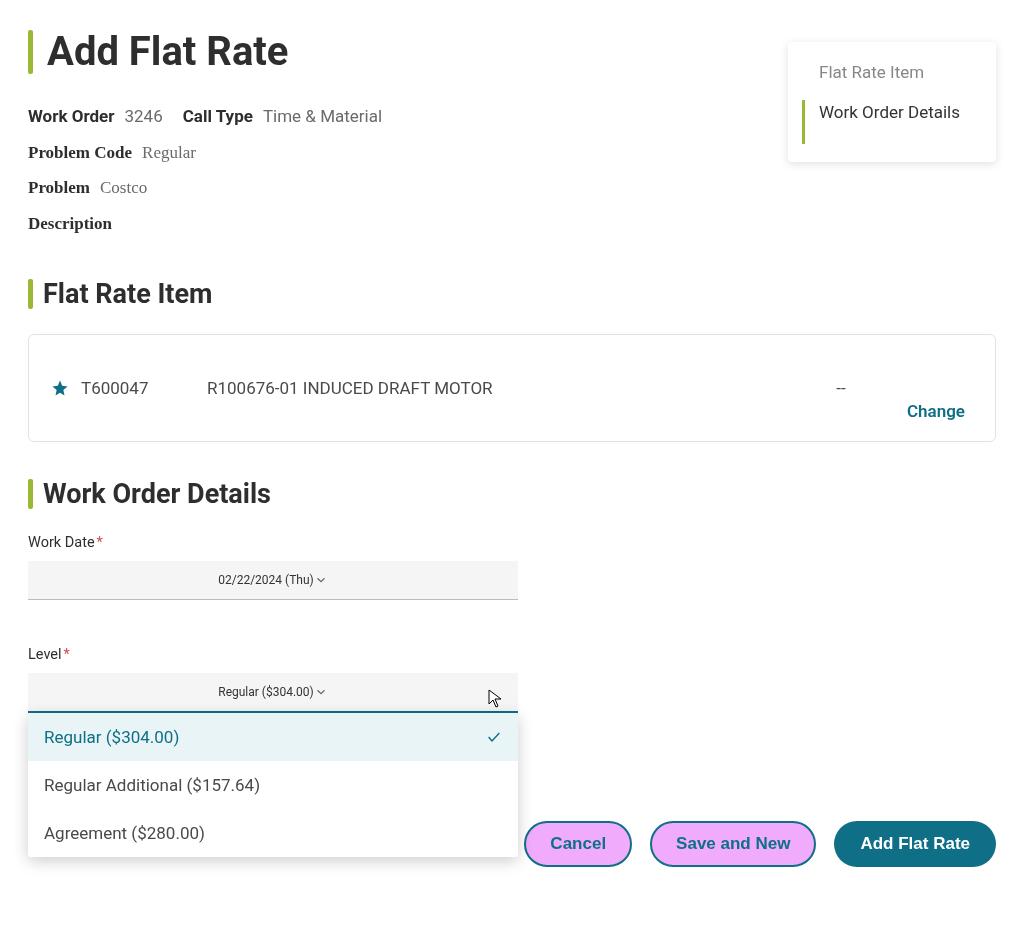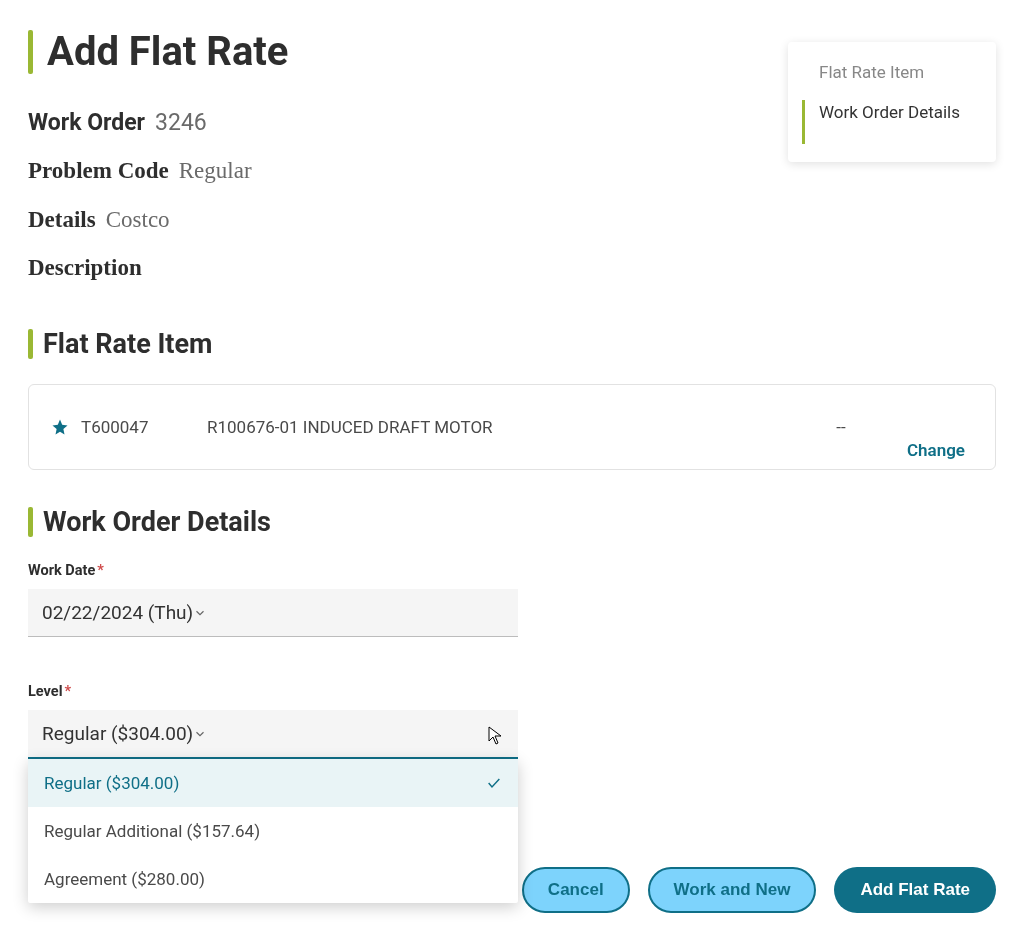--- a/index.html
+++ b/index.html
@@ -28,21 +28,21 @@
   h1.page-title {
     font-size: 40px;
     font-weight: 700;
     color: #2e2e2e;
   }
   .meta-grid {
     display: flex;
     flex-wrap: wrap;
     gap: 0 20px;
     max-width: 720px;
-    font-size: 23px;
+    font-size: 17px;
     line-height: 2.1;
   }
   .meta-item { display: inline-flex; gap: 10px; }
   .meta-label { font-weight: 700; color: #2e2e2e; }
   .meta-value { color: #6a6a6a; }
   .meta-row-full { width: 720px; font-family: Liberation Serif, serif; }
 
   .nav-card {
     position: absolute;
     right: 28px;
@@ -75,49 +75,49 @@
     gap: 10px;
     margin-top: 36px;
     margin-bottom: 24px;
   }
   .section-title-row .accent-bar { height: 30px; }
   h2.section-title { font-size: 27px; font-weight: 700; color: #2e2e2e; }
 
   .item-card {
     border: 1px solid #e2e2e2;
     border-radius: 6px;
-    padding: 9px 22px;
+    padding: 20px 22px;
     display: flex;
     align-items: center;
     gap: 12px;
     font-size: 17px;
   }
   .star-icon {
     width: 18px;
     height: 18px;
     display: inline-block;
   }
   .star-icon svg { fill: #0f6f87; width: 100%; height: 100%; }
   .item-code { color: #4a4a4a; min-width: 96px; }
   .item-desc { color: #4a4a4a; flex: 1; padding-left: 18px; }
   .item-dash { color: #4a4a4a; width: 60px; text-align: center; }
   .item-change { color: #0f6f87; font-weight: 600; cursor: pointer; padding-left: 24px; padding-right: 8px; margin-top: 46px; }
 
   .form-field { margin-top: 6px; max-width: 490px; }
-  .form-label { font-size: 14.5px; font-weight: 700; color: #2e2e2e; margin-bottom: 10px; display: block; margin-top: 12px; }
+  .form-label { font-size: 14.5px; font-weight: 400; color: #2e2e2e; margin-bottom: 10px; display: block; margin-top: 12px; }
   .req { color: #cf4b4b; margin-left: 2px; }
   .select-control {
     background: #f5f5f5;
     border: none;
     border-bottom: 1px solid #bcbcbc;
     padding: 12px 14px;
-    font-size: 19px;
+    font-size: 12px;
     color: #333;
     display: flex;
-    justify-content: flex-start;
+    justify-content: center;
     align-items: center;
     cursor: pointer;
     position: relative;
   }
   .select-control.focused { border-bottom: 2px solid #0f6f87; }
   .chev { color: #666; }
   .chev svg { width: 14px; height: 14px; display: block; }
   .cursor-overlay {
     position: absolute;
     right: 14px;
@@ -163,21 +163,21 @@
     gap: 18px;
     align-items: center;
   }
   .btn {
     font-size: 17px;
     font-weight: 600;
     padding: 11px 24px;
     border-radius: 24px;
     cursor: pointer;
     border: 2px solid transparent;
-    background: #7dd3fc;
+    background: #f0abfc;
   }
   .btn-outline {
     border-color: #0f6f87;
     color: #0f6f87;
   }
   .btn-solid {
     background: #0f6f87;
     color: #fff;
   }
 </style>
@@ -187,26 +187,30 @@
 <div class="page-title-row">
   <span class="accent-bar"></span>
   <h1 class="page-title">Add Flat Rate</h1>
 </div>
 
 <div class="meta-grid">
   <div class="meta-item">
     <span class="meta-label">Work Order</span>
     <span class="meta-value">3246</span>
   </div>
+  <div class="meta-item">
+    <span class="meta-label">Call Type</span>
+    <span class="meta-value">Time &amp; Material</span>
+  </div>
   <div class="meta-item meta-row-full">
     <span class="meta-label">Problem Code</span>
     <span class="meta-value">Regular</span>
   </div>
   <div class="meta-item meta-row-full">
-    <span class="meta-label">Details</span>
+    <span class="meta-label">Problem</span>
     <span class="meta-value">Costco</span>
   </div>
   <div class="meta-item meta-row-full">
     <span class="meta-label">Description</span>
   </div>
 </div>
 
 <div class="nav-card">
   <div class="nav-item inactive">
     <span class="accent-bar"></span>
@@ -285,15 +289,15 @@
       <span>Regular Additional ($157.64)</span>
     </div>
     <div class="dropdown-option">
       <span>Agreement ($280.00)</span>
     </div>
   </div>
 </div>
 
 <div class="footer-actions">
   <button class="btn btn-outline">Cancel</button>
-  <button class="btn btn-outline">Work and New</button>
+  <button class="btn btn-outline">Save and New</button>
   <button class="btn btn-solid">Add Flat Rate</button>
 </div>
 
 </body></html>

